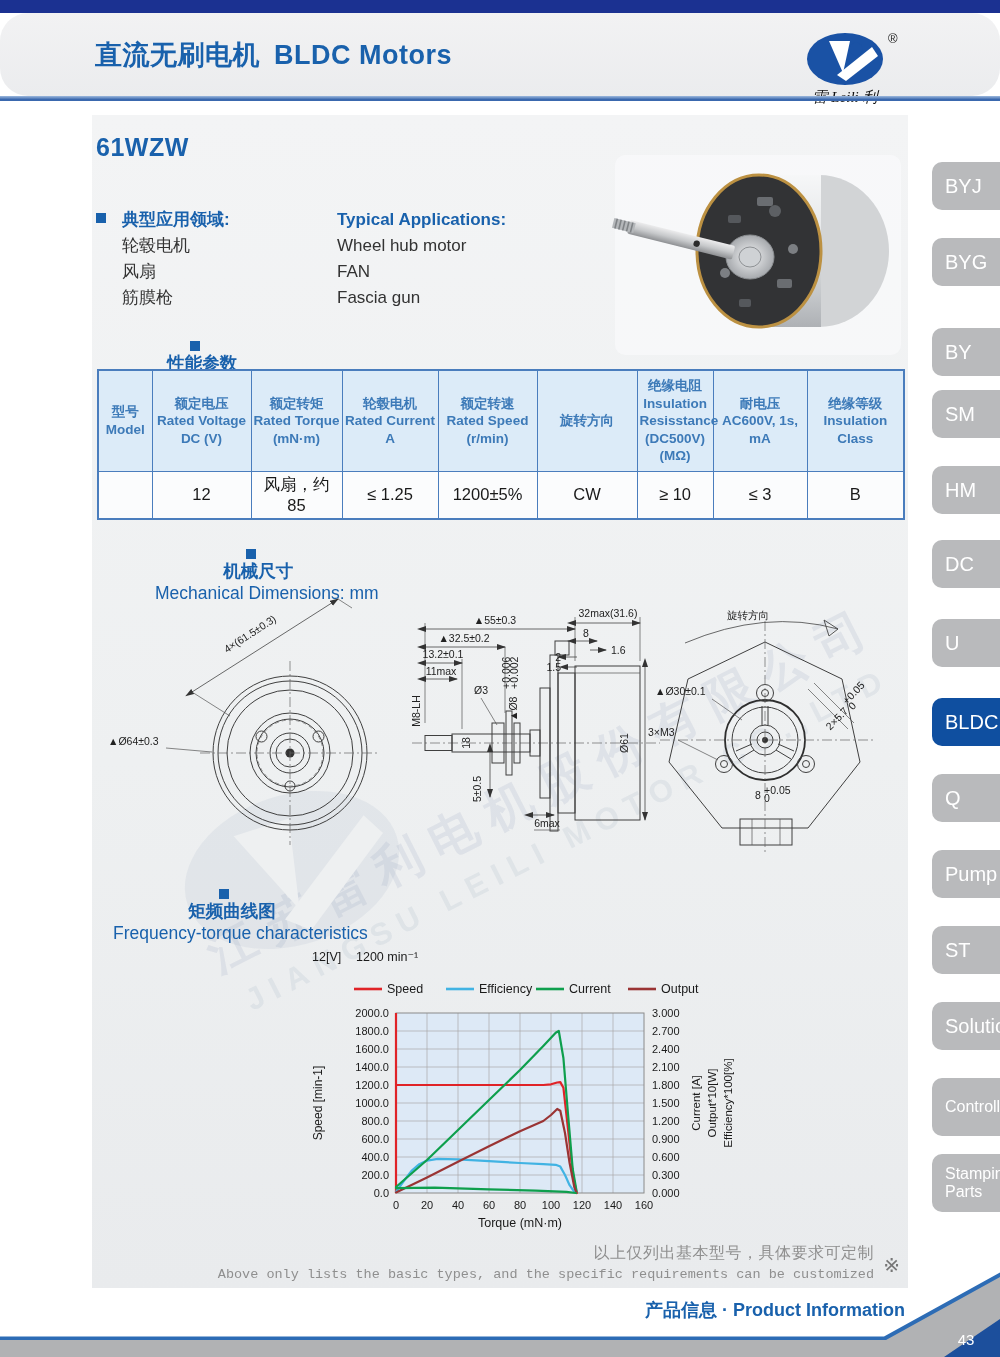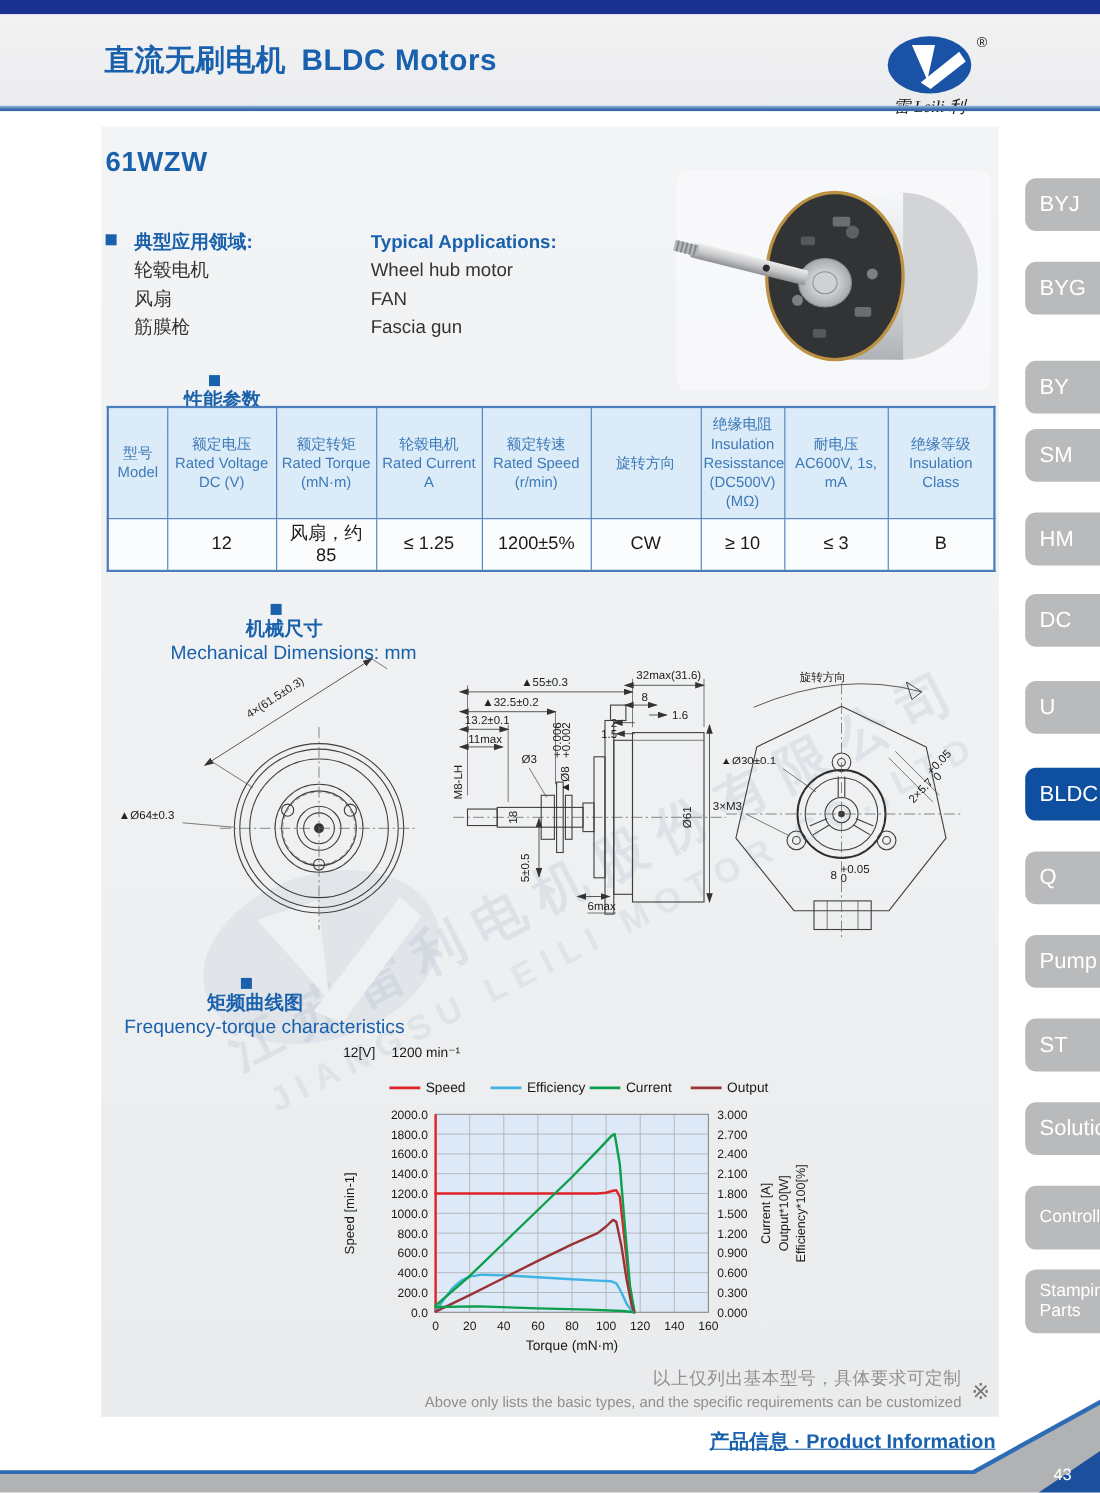--- a/index.html
+++ b/index.html
@@ -4,21 +4,21 @@
 <style>
   html,body{margin:0;padding:0;}
   body{
     width:1000px;height:1357px;position:relative;background:#ffffff;
     font-family:"Liberation Sans","DejaVu Sans",sans-serif;overflow:hidden;
     -webkit-font-smoothing:antialiased;
   }
   
   .topbar{position:absolute;left:0;top:0;width:1000px;height:13px;background:#1b3191;}
   .header{position:absolute;left:0;top:13px;width:1000px;height:83px;
-    background:linear-gradient(180deg,#f2f2f3 0%,#ebecee 100%);}
+    background:linear-gradient(180deg,#f2f2f3 0%,#ebecee 100%);border-radius:28px;}
   .header-title{position:absolute;left:95px;top:24px;font-size:27px;font-weight:600;color:#1961ac;letter-spacing:.5px;}
   .header-title .en{margin-left:14px;font-weight:600;}
   .header-rule{position:absolute;left:0;top:96px;width:1000px;height:5px;
     background:linear-gradient(180deg,#9db9dd 0%,#3a68ae 70%);}
   .logo{position:absolute;right:85px;top:16px;width:125px;height:80px;}
   
   .tab{position:absolute;left:932px;width:68px;height:48px;background:#b9babc;
     border-radius:10px 0 0 10px;color:#fff;font-size:20px;display:flex;align-items:center;
     padding-left:13px;box-sizing:border-box;cursor:pointer;}
   .tab.active{background:#0f4fa0;}
@@ -32,21 +32,21 @@
   .app-row{display:flex;padding-left:26px;line-height:25px;margin-bottom:1px;}
   .app-row .zh{width:215px;}
   .app-row.head{color:#1961ac;font-weight:600;}
   .sec-heading{position:absolute;display:flex;align-items:center;font-size:17.5px;color:#1961ac;flex-direction:column;}
   .sec-heading .sq{width:10px;height:10px;background:#1961ac;margin-right:15px;flex:none;}
   .sec-heading .zh{font-weight:700;}
   .sec-heading .en{margin-left:17px;font-weight:500;}
   
   .perf-table{position:absolute;left:5px;top:254px;width:806px;border-collapse:collapse;
     table-layout:fixed;border:2.2px solid #4a7dbd;}
-  .perf-table th{background:#dcebf8;color:#3d7ab8;font-weight:400;font-size:13.5px;
+  .perf-table th{background:#dcebf8;color:#3d7ab8;font-weight:700;font-size:13.5px;
     border:1.5px solid #4a7dbd;padding:6px 2px;line-height:1.3;white-space:pre-line;text-align:center;}
   .perf-table td{background:#fbfcfd;color:#1a1a1a;font-size:16.5px;border:1.5px solid #4a7dbd;
     height:44px;text-align:center;}
   
   .drawing{position:absolute;left:8px;top:478px;}
   .drawing text{fill:#222;font-size:10.5px;font-family:"Liberation Sans","DejaVu Sans",sans-serif;}
   .drawing .thin{stroke:#555;stroke-width:.7;}
   .drawing .dim{stroke:#444;stroke-width:.8;}
   .drawing .edge{stroke:#3f3f3f;stroke-width:1;fill:none;}
   .drawing .bold-edge{stroke:#2e2e2e;stroke-width:1.8;fill:none;}
@@ -54,26 +54,26 @@
   
   .chart{position:absolute;left:218px;top:830px;}
   .chart text{font-family:"Liberation Sans","DejaVu Sans",sans-serif;}
   
   .watermark{position:absolute;left:40px;top:640px;width:840px;transform:rotate(-27deg);
     transform-origin:50% 50%;text-align:center;pointer-events:none;}
   .watermark .l1{font-size:48px;letter-spacing:14px;color:rgba(125,145,175,.14);font-weight:700;}
   .watermark .l2{font-size:31px;letter-spacing:9px;color:rgba(125,145,175,.12);font-weight:600;margin-top:6px;}
   .wm-logo{position:absolute;left:70px;top:660px;pointer-events:none;}
   
-  .note{position:absolute;right:34px;top:1128px;text-align:right;color:#8f8f8f;}
+  .note{position:absolute;right:34px;top:1128px;text-align:right;color:#8f8f8f;font-family:Liberation Mono, monospace;}
   .note .zh{font-size:16px;letter-spacing:.5px;}
   .note .en{font-size:13.5px;margin-top:3px;}
   .note-mark{position:absolute;right:8px;top:1138px;font-size:20px;color:#777;}
   .footer-info{position:absolute;left:0;top:1298px;width:905px;text-align:right;
-    font-size:18px;font-weight:600;color:#1961ac;text-decoration:underline;}
+    font-size:18px;font-weight:600;color:#1961ac;}
   .bottom-band{position:absolute;left:0;top:1272px;width:1000px;height:85px;}
 </style>
 </head>
 <body>
 
 <div class="topbar"></div>
 <div class="header">
   <div class="header-title">
     <span class="zh">直流无刷电机</span><span class="en">BLDC Motors</span>
   </div>

